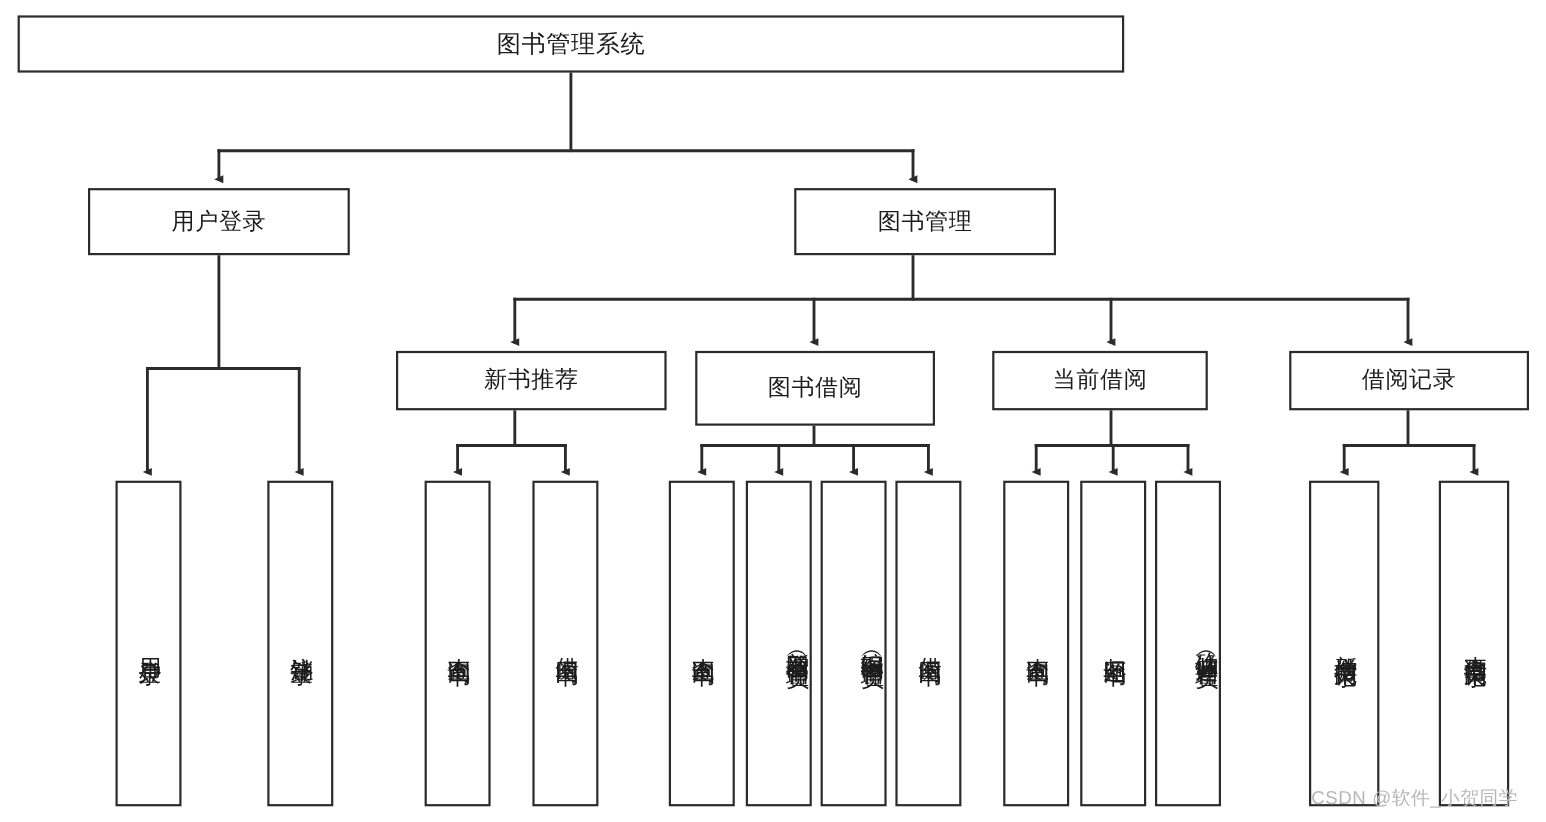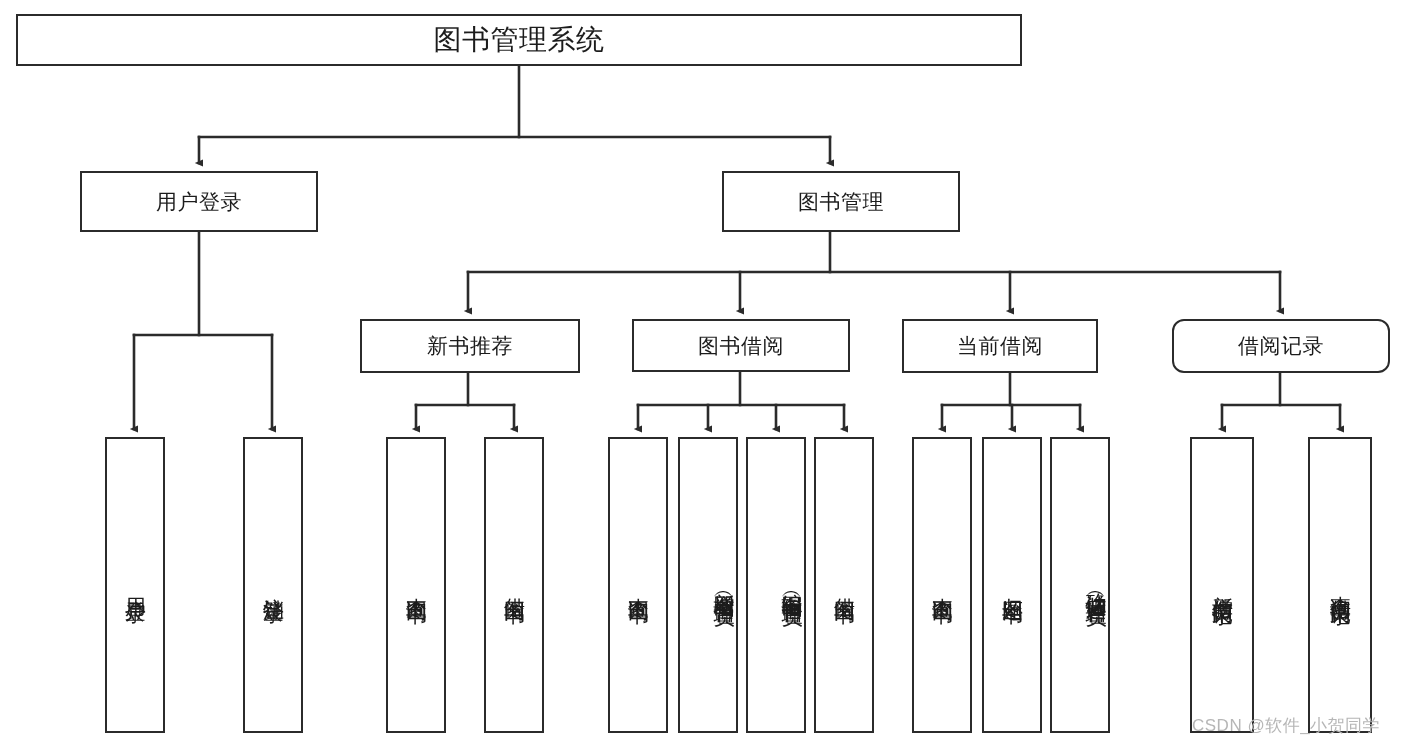--- a/index.html
+++ b/index.html
@@ -36,21 +36,21 @@
     color: #1c1c1c;
     z-index: 2;
   }
   .node-h {
     font-size: 21px;
     line-height: 1.2;
     letter-spacing: 0.5px;
     white-space: nowrap;
   }
   .node-root {
-    font-size: 28px;
+    font-size: 22px;
   }
   .node-v {
     writing-mode: vertical-rl;
     text-orientation: upright;
     font-size: 21px;
     line-height: 1.18;
     letter-spacing: 2px;
     padding-top: 6px;
     padding-bottom: 6px;
     align-items: flex-start;
@@ -125,24 +125,24 @@
       <path d="M1222,405 L1222,429" marker-end="url(#arrowhead)"></path>
       <path d="M1340,405 L1340,429" marker-end="url(#arrowhead)"></path>
     </g>
   </svg>
 
   <div class="node node-h node-root" id="node-root" style="left: 16px; top: 14px; width: 1006px; height: 52px;">图书管理系统</div>
 
   <div class="node node-h" id="node-l1-0" style="left: 80px; top: 171px; width: 238px; height: 61px;">用户登录</div>
   <div class="node node-h" id="node-l1-1" style="left: 710px; top: 171px; width: 238px; height: 61px; margin-left: 12px;">图书管理</div>
 
-  <div class="node node-h" id="node-l2-0" style="left: 360px; top: 319px; width: 220px; height: 54px;">新书推荐</div>
-  <div class="node node-h" id="node-l2-1" style="left: 632px; top: 319px; width: 218px; height: 53px;">图书借阅</div>
+  <div class="node node-h" id="node-l2-0" style="left: 360px; top: 319px; width: 246px; height: 54px;">新书推荐</div>
+  <div class="node node-h" id="node-l2-1" style="left: 632px; top: 319px; width: 218px; height: 68px;">图书借阅</div>
   <div class="node node-h" id="node-l2-2" style="left: 902px; top: 319px; width: 196px; height: 54px;">当前借阅</div>
-  <div class="node node-h" id="node-l2-3" style="left: 1172px; top: 319px; width: 218px; height: 54px; border-radius: 12px;">借阅记录</div>
+  <div class="node node-h" id="node-l2-3" style="left: 1172px; top: 319px; width: 218px; height: 54px;">借阅记录</div>
 
   <div class="node node-v centered" id="node-leaf-0" style="left: 105px; top: 437px; width: 60px; height: 296px;">用户登录</div>
   <div class="node node-v centered" id="node-leaf-1" style="left: 243px; top: 437px; width: 60px; height: 296px;">注销登录</div>
   <div class="node node-v centered" id="node-leaf-2" style="left: 386px; top: 437px; width: 60px; height: 296px;">查询图书</div>
   <div class="node node-v centered" id="node-leaf-3" style="left: 484px; top: 437px; width: 60px; height: 296px;">借阅图书</div>
   <div class="node node-v centered" id="node-leaf-4" style="left: 608px; top: 437px; width: 60px; height: 296px;">查询图书</div>
   <div class="node node-v" id="node-leaf-5" style="left: 678px; top: 437px; width: 60px; height: 296px;">新增图书（管理员）</div>
   <div class="node node-v" id="node-leaf-6" style="left: 746px; top: 437px; width: 60px; height: 296px;">编辑图书（管理员）</div>
   <div class="node node-v centered" id="node-leaf-7" style="left: 814px; top: 437px; width: 60px; height: 296px;">借阅图书</div>
   <div class="node node-v centered" id="node-leaf-8" style="left: 912px; top: 437px; width: 60px; height: 296px;">查询图书</div>

